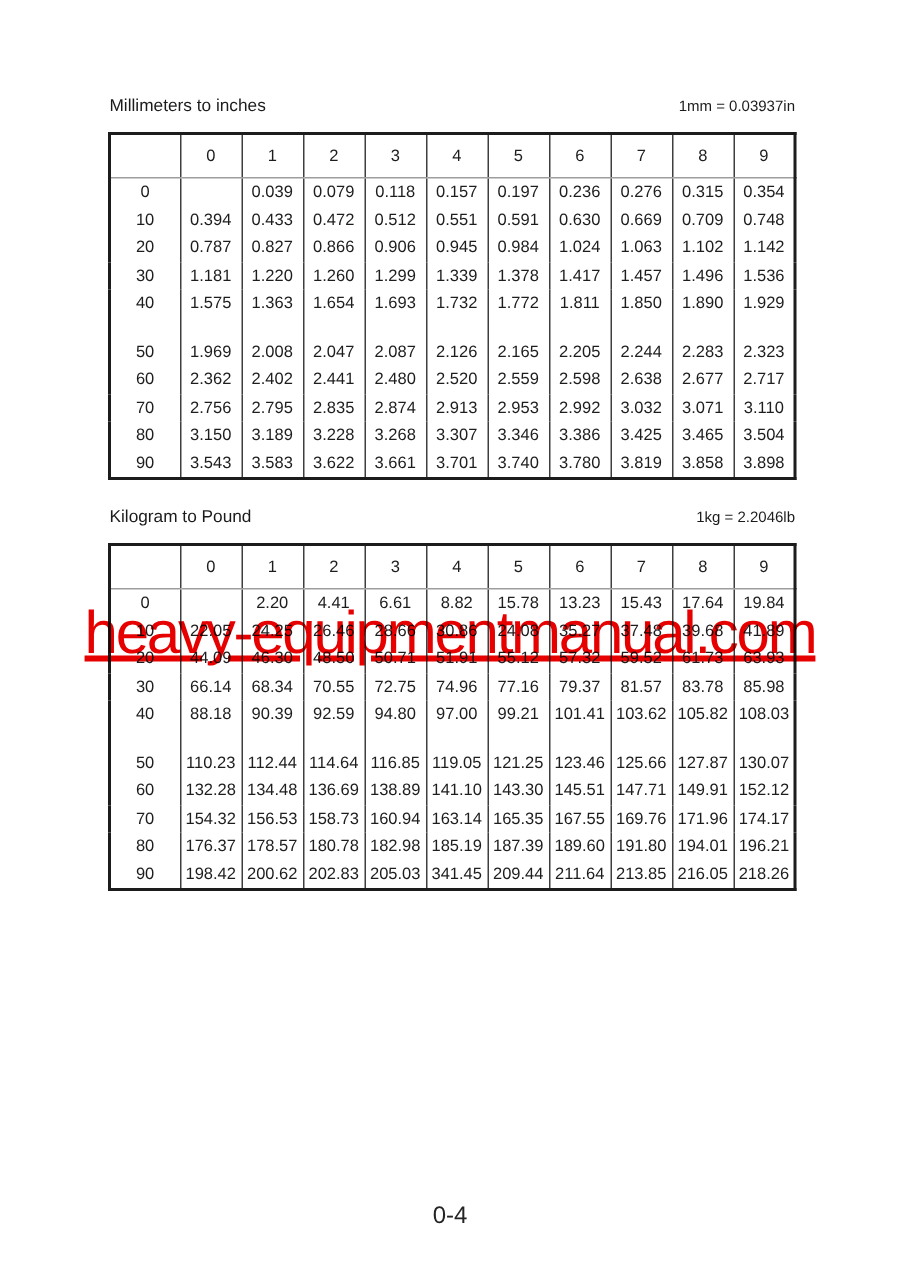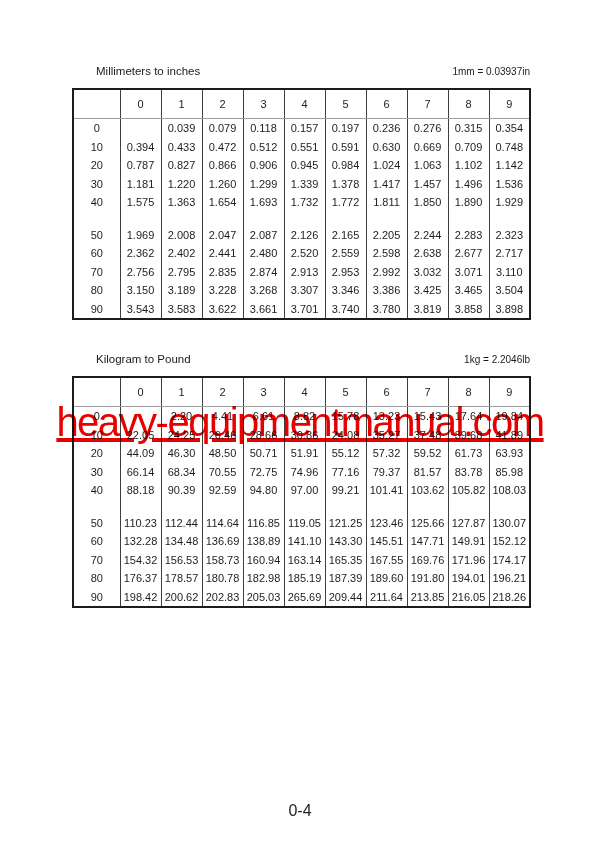--- a/index.html
+++ b/index.html
@@ -15,30 +15,29 @@
     color: #1d1d1d;
     overflow: hidden;
   }
 
   .table-section {
     position: absolute;
     left: 72px;
     width: 459px;
   }
   #section-0 { top: 62px; }
-  #section-1 { top: 350px; }
+  #section-1 { top: 336px; }
 
   .section-head {
     display: flex;
     justify-content: space-between;
     align-items: flex-end;
     height: 16px;
     margin-bottom: 10px;
     padding: 0 1px;
-    margin-left: 23px;
   }
   .section-title {
     font-size: 11.5px;
     line-height: 14px;
     color: #1b1b1b;
   }
   .section-note {
     font-size: 10px;
     line-height: 13px;
     color: #1b1b1b;
@@ -454,21 +453,21 @@
           <td>191.80</td>
           <td>194.01</td>
           <td>196.21</td>
         </tr>
         <tr>
           <td>90</td>
           <td>198.42</td>
           <td>200.62</td>
           <td>202.83</td>
           <td>205.03</td>
-          <td>265.69</td>
+          <td>341.45</td>
           <td>209.44</td>
           <td>211.64</td>
           <td>213.85</td>
           <td>216.05</td>
           <td>218.26</td>
         </tr>
       </tbody>
     </table>
 </div>
 

